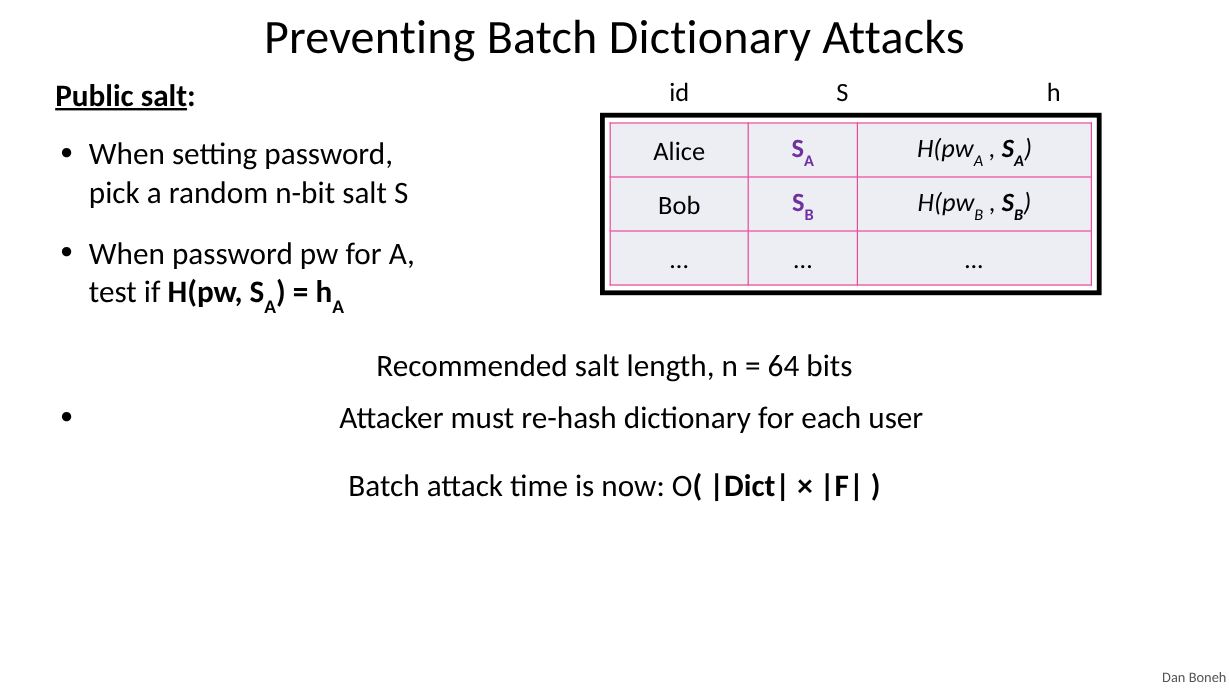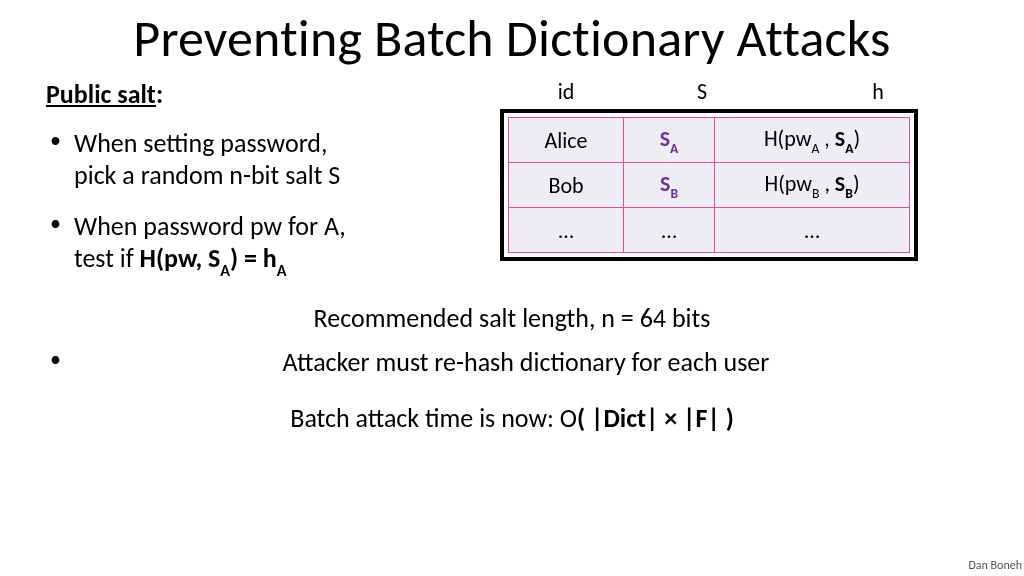--- a/index.html
+++ b/index.html
@@ -8,21 +8,21 @@
     width: 1024px;
     height: 576px;
     background: #fff;
     font-family: Calibri, "Segoe UI", Arial, sans-serif;
     color: #000;
     overflow: hidden;
     position: relative;
   }
   .title {
     text-align: center;
-    font-size: 52px;
+    font-size: 40px;
     font-weight: 400;
     margin-top: 6px;
     letter-spacing: 0.2px;
   }
   .content {
     display: flex;
     flex-direction: row;
     padding: 0 46px 0 46px;
     margin-top: 8px;
   }
@@ -96,21 +96,21 @@
   table.salts td {
     border: 1px solid #ec4899;
     background: #ECEEF4;
     font-size: 22px;
     text-align: center;
     vertical-align: middle;
     height: 42px;
   }
   table.salts td.c1 { width: 112px; }
   table.salts td.c2 { width: 88px; }
-  table.salts td.c3 { width: 192px; }
+  table.salts td.c3 { width: 192px; font-style: italic; }
 
   .footer {
     position: absolute;
     right: 2px;
     bottom: 4px;
     font-size: 12px;
     color: #555;
   }
   .nowrap { white-space: nowrap; }
 </style>

